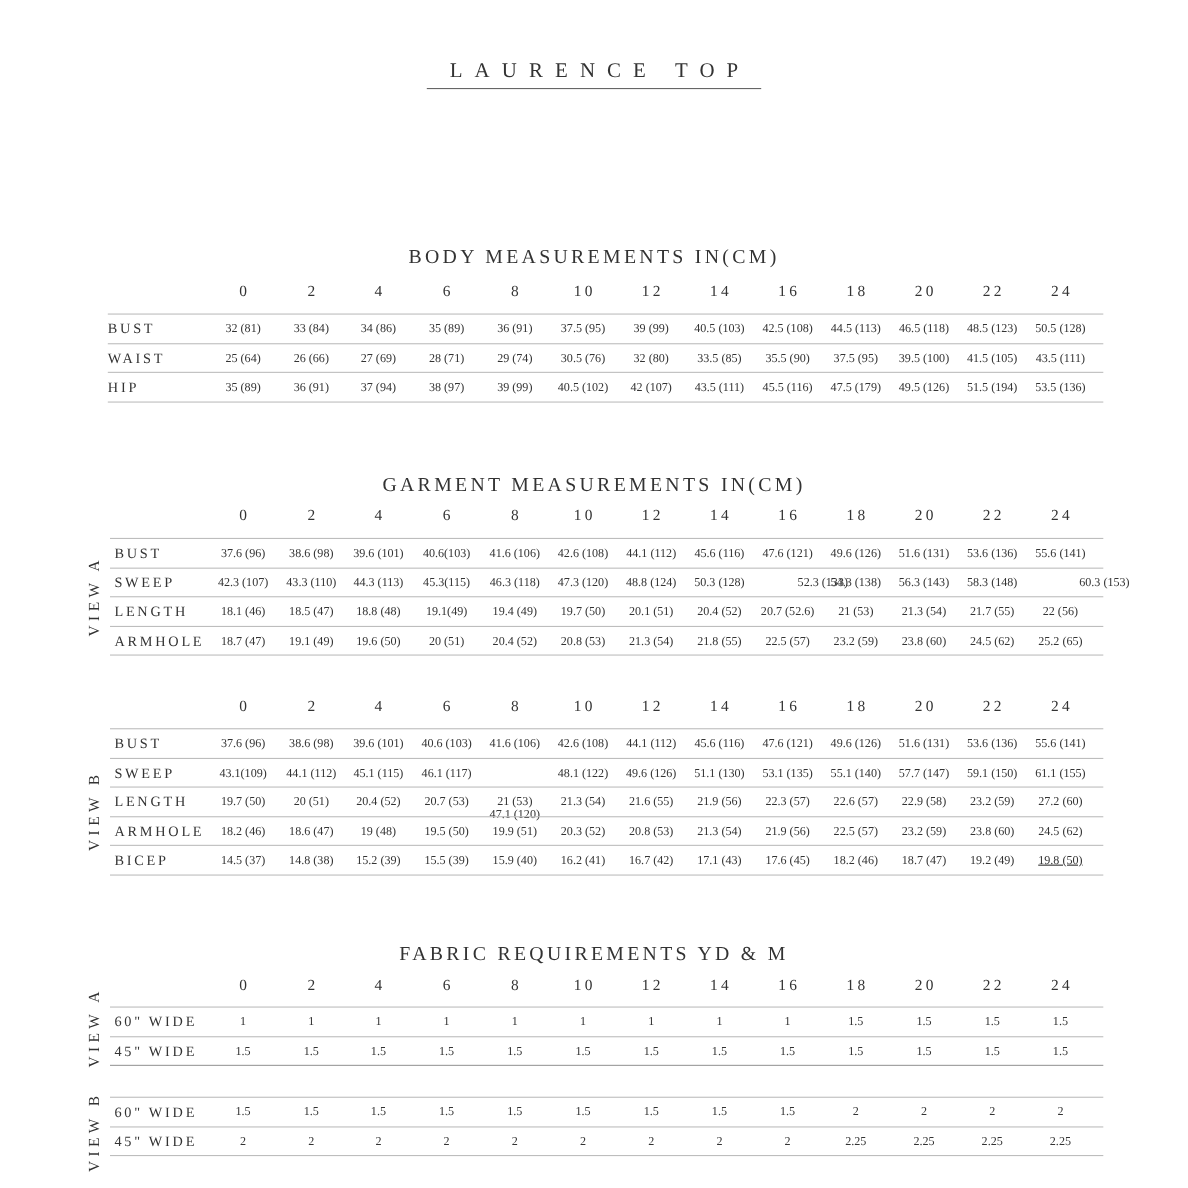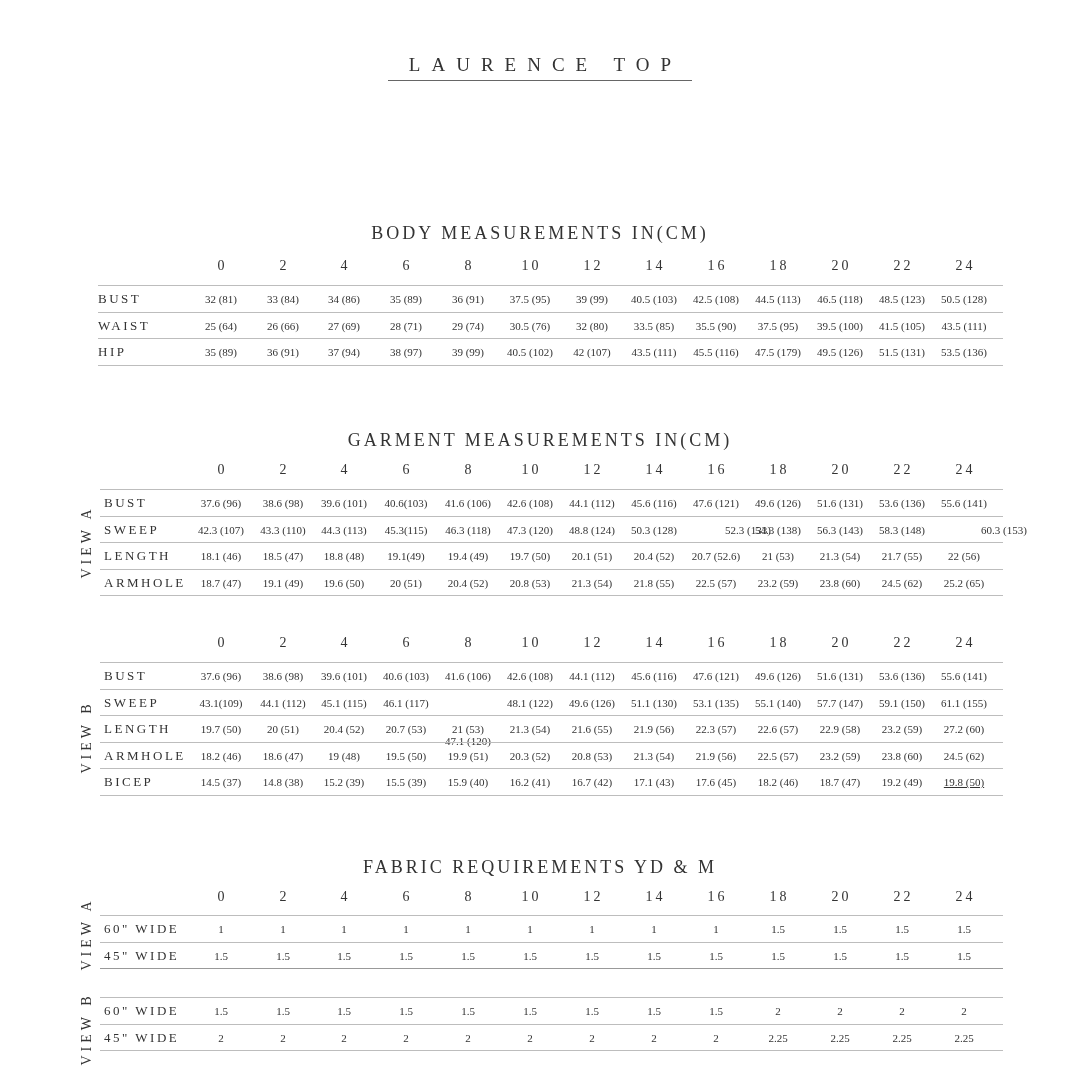--- a/index.html
+++ b/index.html
@@ -93,21 +93,21 @@
       <div class="cell" style="left:283px;">36 (91)</div>
       <div class="cell" style="left:344px;">37 (94)</div>
       <div class="cell" style="left:406px;">38 (97)</div>
       <div class="cell" style="left:468px;">39 (99)</div>
       <div class="cell" style="left:530px;">40.5 (102)</div>
       <div class="cell" style="left:592px;">42 (107)</div>
       <div class="cell" style="left:654px;">43.5 (111)</div>
       <div class="cell" style="left:716px;">45.5 (116)</div>
       <div class="cell" style="left:778px;">47.5 (179)</div>
       <div class="cell" style="left:840px;">49.5 (126)</div>
-      <div class="cell" style="left:902px;">51.5 (131)</div>
+      <div class="cell" style="left:902px;">51.5 (194)</div>
       <div class="cell" style="left:964px;">53.5 (136)</div>
     </div>
     <div class="rule" style="top:364.5px;left:98px;width:905px;"></div>
   </div>
 
 <div class="section-heading" style="top:430px;">GARMENT MEASUREMENTS IN(CM)</div>
 <div class="tbl" id="t-ga">
     <div class="hdr-row" style="top:462px;">
       <div class="cell" style="left:221px;">0</div>
       <div class="cell" style="left:283px;">2</div>

